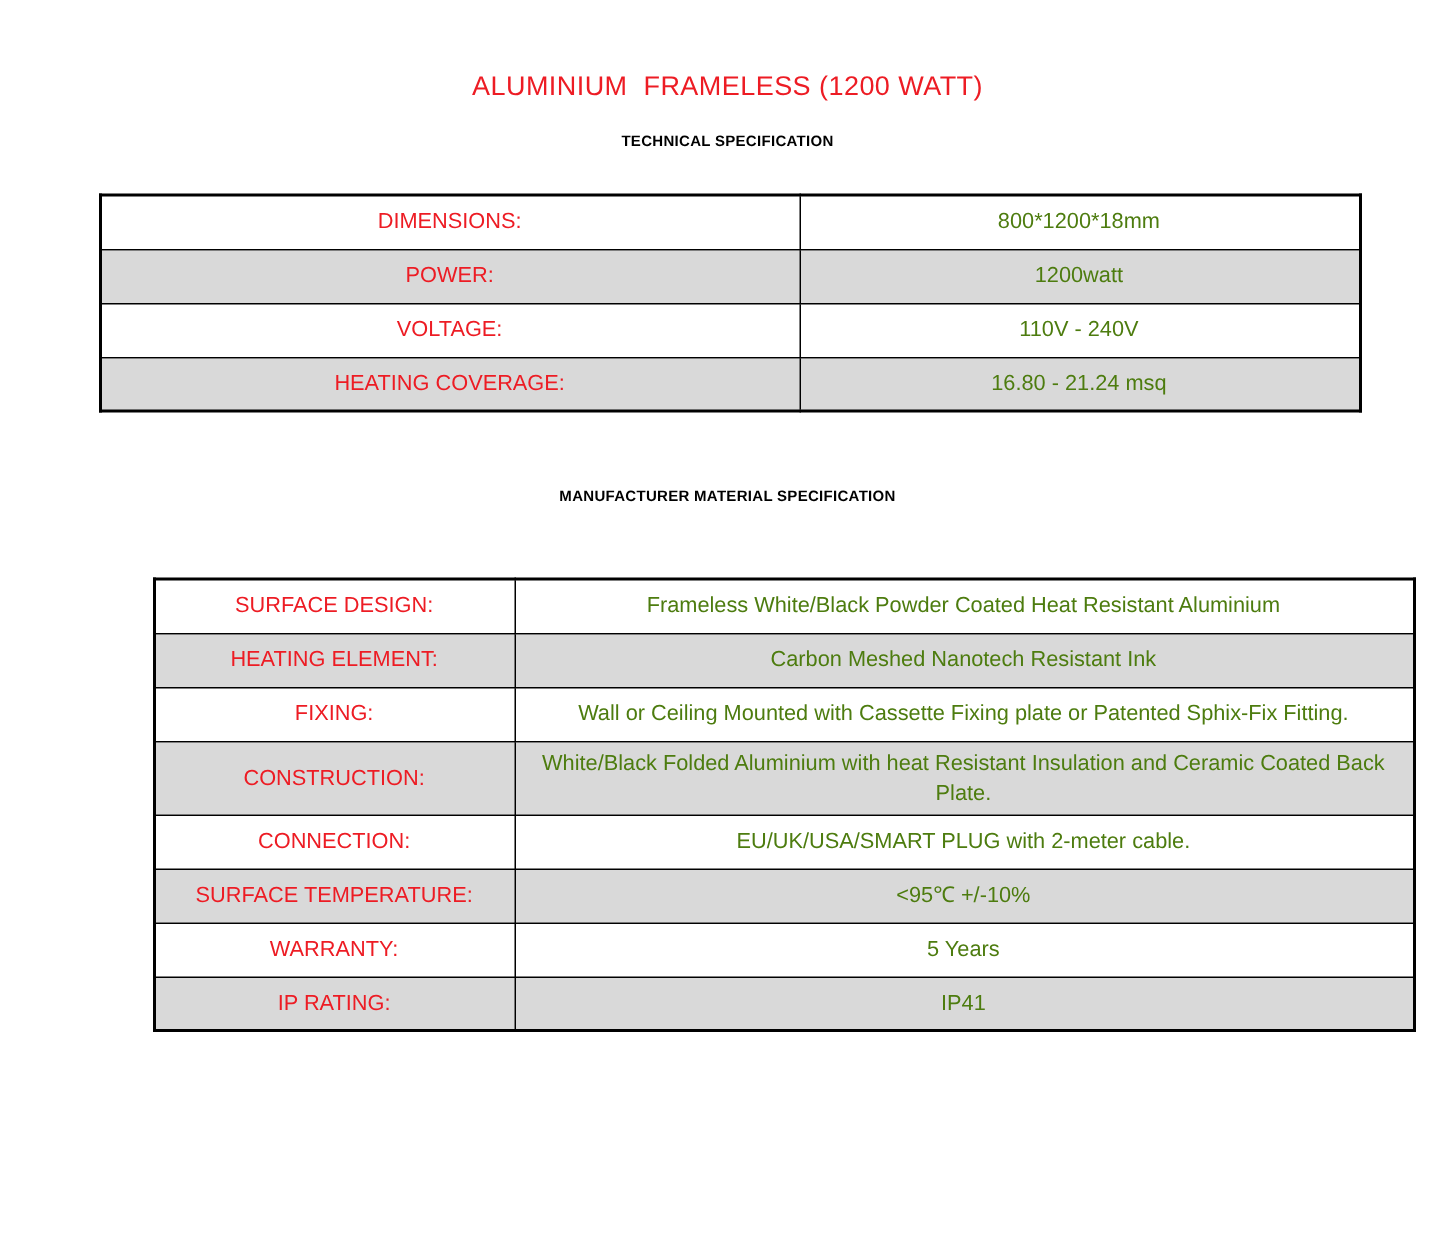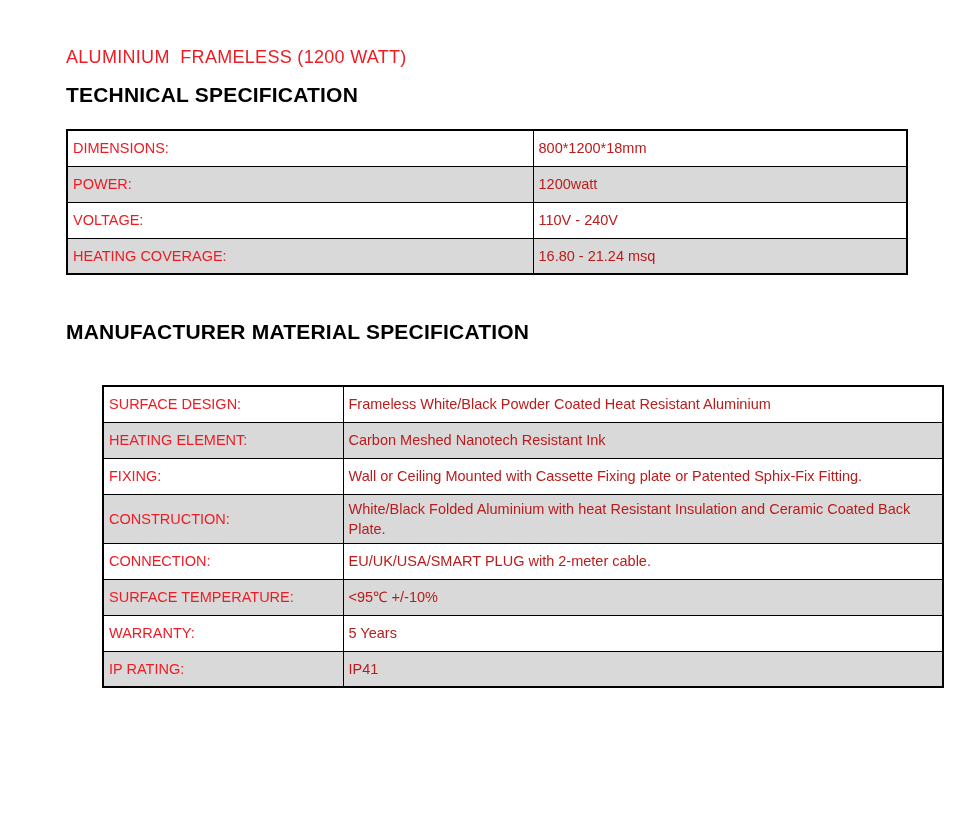--- a/index.html
+++ b/index.html
@@ -9,33 +9,34 @@
   *{box-sizing:border-box;}
   html,body{margin:0;padding:0;}
   body{
     width:960px;height:834px;
     background:#ffffff;
     font-family:"Liberation Sans", sans-serif;
     color:#000;
   }
   .page{
     padding:46px 56px 0 66px;
+    text-align:center;
   }
   .doc-title{
     color:var(--accent);
     font-size:18px;
     font-weight:400;
     letter-spacing:0.3px;
     white-space:pre;
     margin:0;
     line-height:22px;
   }
   .section-heading{
     color:#000;
-    font-size:21px;
+    font-size:10px;
     font-weight:700;
     letter-spacing:0.2px;
     line-height:19px;
   }
   .section-heading.first{ margin:17px 0 0 0; }
   .section-heading.second{ margin:47px 0 0 0; }
   table.spec{
     border-collapse:collapse;
     width:840px;
     border:2px solid #000;
@@ -50,21 +51,21 @@
     line-height:20px;
     padding:4px 6px 4px 5px;
     vertical-align:middle;
     overflow:hidden;
   }
   table.spec tr:nth-child(even) td{ background:var(--row-alt); }
   td.spec-label{
     color:var(--accent);
   }
   td.spec-value{
-    color:#b91c1c;
+    color:#4d7c0f;
   }
   .t1 col.c-label{ width:466px; }
   .t1 col.c-value{ width:374px; }
   .t2 col.c-label{ width:240px; }
   .t2 col.c-value{ width:600px; }
 </style>
 </head>
 <body>
 
 <div class="page">

